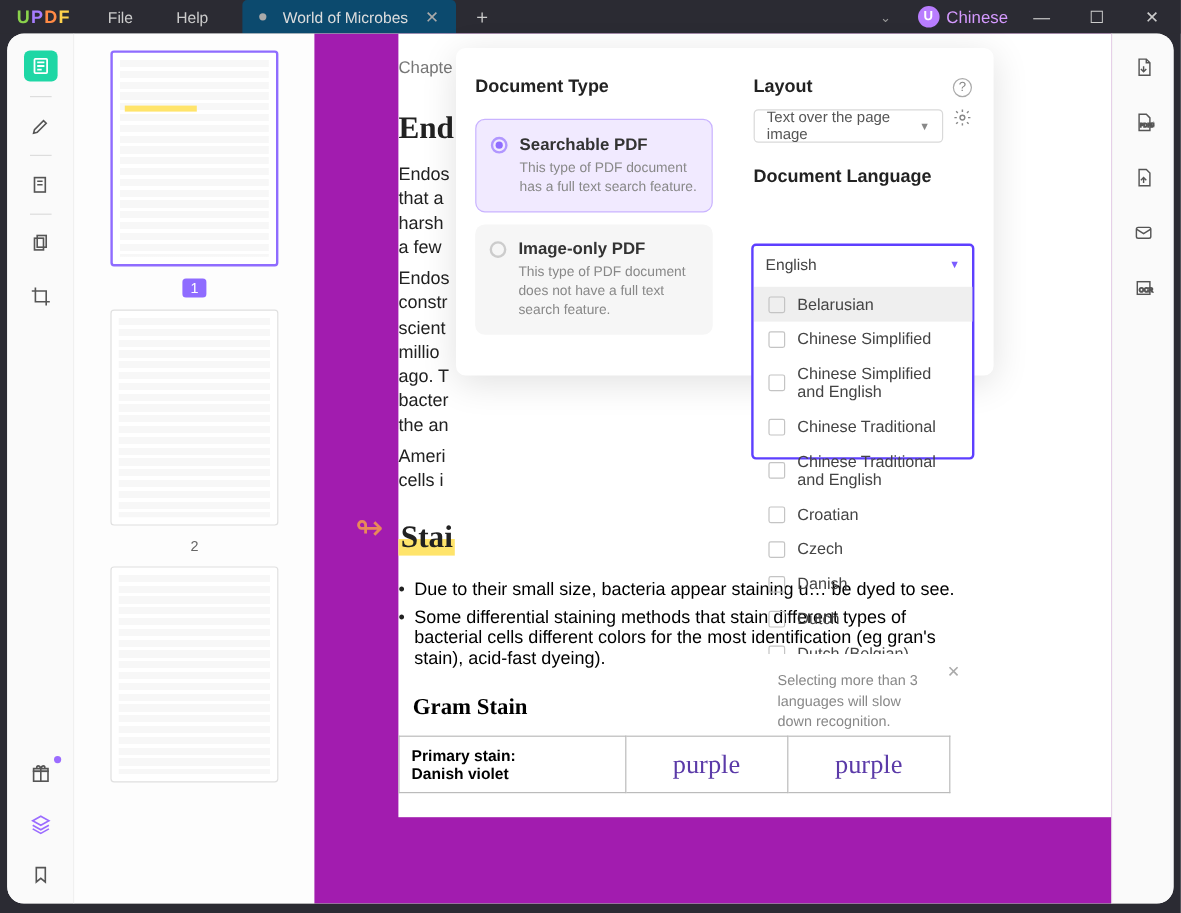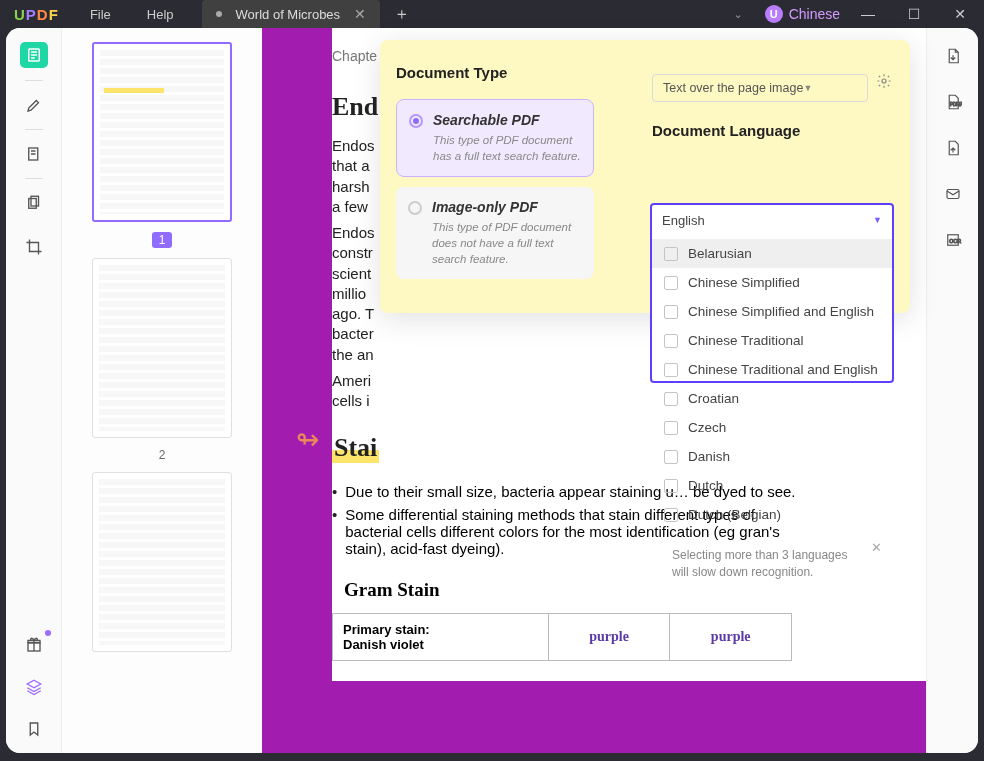--- a/index.html
+++ b/index.html
@@ -4,21 +4,21 @@
 <style>
   * { box-sizing: border-box; margin: 0; padding: 0; font-family: 'Segoe UI', Arial, sans-serif; }
   body { width: 984px; height: 761px; background: #2b2b33; overflow: hidden; position: relative; }
   
   
   .titlebar { height: 28px; background: #2b2b33; display: flex; align-items: center; color: #ccc; font-size: 13px; }
   .logo { padding: 0 14px; display: flex; gap: 1px; font-weight: 700; font-size: 15px; }
   .logo span:nth-child(1){color:#8ad24c;} .logo span:nth-child(2){color:#a77dff;} .logo span:nth-child(3){color:#ff8a45;} .logo span:nth-child(4){color:#ffd24c;}
   .menu-item { padding: 0 18px; cursor: pointer; }
   .tab-wrap { display:flex; align-items:center; margin-left:10px; height:100%; }
-  .tab { background:#404040; height:100%; display:flex; align-items:center; padding:0 14px; gap:14px; font-size:13px; color:#ddd; border-radius:4px 4px 0 0; }
+  .tab { background:#0c4a6e; height:100%; display:flex; align-items:center; padding:0 14px; gap:14px; font-size:13px; color:#ddd; border-radius:4px 4px 0 0; }
   .tab-dot { width:6px;height:6px;background:#aaa;border-radius:50%; }
   .tab-close { color:#aaa; font-size:14px; cursor:pointer; }
   .tab-add { color:#ccc; padding:0 14px; font-size:16px; cursor:pointer; }
   .tb-right { margin-left:auto; display:flex; align-items:center; gap:10px; padding-right:6px; }
   .chev { color:#999; font-size:11px; padding:0 12px; }
   .upgrade { display:flex; align-items:center; gap:6px; color:#d59aff; font-size:14px; }
   .upgrade-badge { width:18px;height:18px;border-radius:50%;background:#b97dff;color:#fff;display:flex;align-items:center;justify-content:center;font-size:11px;font-weight:600; }
   .winbtn { width:36px; text-align:center; color:#ccc; font-size:14px; cursor:pointer; }
   
   
@@ -48,30 +48,30 @@
   h2.doc { font-family:Georgia,serif; font-size:26px; font-weight:700; color:#222; margin:16px 0 14px;}
   h2.doc.hl { display:inline-block; background:linear-gradient(transparent 55%, #ffe46b 55%); padding:0 2px; }
   .swirl { position:absolute; left:-36px; top:350px; color:#e8895a; font-size:28px; }
   .para { font-size:15px; color:#222; line-height:1.35; max-width:480px; margin-bottom:6px;}
   .bul { display:flex; gap:8px; font-size:15px; max-width:480px; margin:6px 0; }
   .bul .dot{color:#222;}
   h3.doc { font-family:Liberation Serif, serif; font-size:19px; font-weight:700; margin:22px 12px 12px;}
   table.gram { width:460px; border-collapse:collapse; font-size:13px; }
   table.gram th, table.gram td { border:1px solid #bbb; padding:8px 10px; text-align:center; }
   table.gram th { font-weight:600; }
-  .purple-hand { font-family:'Comic Sans MS',cursive; color:#5b3aa8; font-size:14px; font-weight:700;}
+  .purple-hand { font-family:'Comic Sans MS',cursive; color:#5b3aa8; font-size:22px; font-weight:400;}
   
   
   .rightrail { width:52px; background:#fafafa; border-left:1px solid #eee; display:flex;flex-direction:column;align-items:center;padding-top:16px;gap:22px;}
   
   
-  .ocr-panel { position:absolute; top:40px; left:380px; width:530px; background:#fef9c3; border-radius:8px; box-shadow:0 6px 30px rgba(0,0,0,0.12); display:flex;gap:24px; }
+  .ocr-panel { position:absolute; top:40px; left:380px; width:448px; background:#ffffff; border-radius:8px; box-shadow:0 6px 30px rgba(0,0,0,0.12); display:flex; }
   .ocr-left { width:230px; padding:24px 16px; }
   .ocr-left h4 { font-size:15px; font-weight:600; color:#222; margin-bottom:18px; }
-  .doc-type-opt { border-radius:8px; padding:12px; display:flex; gap:10px; cursor:pointer; margin-bottom:10px;font-style:italic;}
+  .doc-type-opt { border-radius:8px; padding:12px; display:flex; gap:10px; cursor:pointer; margin-bottom:10px;}
   .doc-type-opt.sel { background:#f1eaff; border:1.5px solid #c9b3ff; }
   .doc-type-opt:not(.sel){ background:#f6f6f6; }
   .radio { width:14px;height:14px;border:2px solid #b197ff;border-radius:50%;margin-top:2px;flex-shrink:0; position:relative;}
   .radio.on::after{content:'';position:absolute;inset:2px;background:#8f6cff;border-radius:50%;}
   .radio.off{border-color:#ccc;}
   .opt-title{font-size:14px;font-weight:600;color:#333;}
   .opt-desc{font-size:11.5px;color:#888;line-height:1.4;margin-top:4px;}
   
   .ocr-right { flex:1; padding:24px 18px; position:relative;}
   .row-hd { display:flex; align-items:center; justify-content:space-between;}
@@ -282,20 +282,24 @@
     </div>
     <div class="doc-type-opt">
       <div class="radio off"></div>
       <div>
         <div class="opt-title">Image-only PDF</div>
         <div class="opt-desc">This type of PDF document does not have a full text search feature.</div>
       </div>
     </div>
   </div>
   <div class="ocr-right">
+    <div class="row-hd">
+      <h4>Layout</h4>
+      <span class="help-ic">?</span>
+    </div>
     <div style="display:flex;align-items:center;gap:8px;">
       <div class="sel-box" style="flex:1;">
         <span>Text over the page image</span>
         <span class="sel-arr">▼</span>
       </div>
       <span class="gear-ic"><svg width="16" height="16" viewBox="0 0 24 24" fill="none" stroke="#888" stroke-width="1.8">
             <circle cx="12" cy="12" r="3"></circle>
             <path d="M12 2v3M12 19v3M4.2 4.2l2.1 2.1M17.7 17.7l2.1 2.1M2 12h3M19 12h3M4.2 19.8l2.1-2.1M17.7 6.3l2.1-2.1"></path>
           </svg></span>
     </div>

